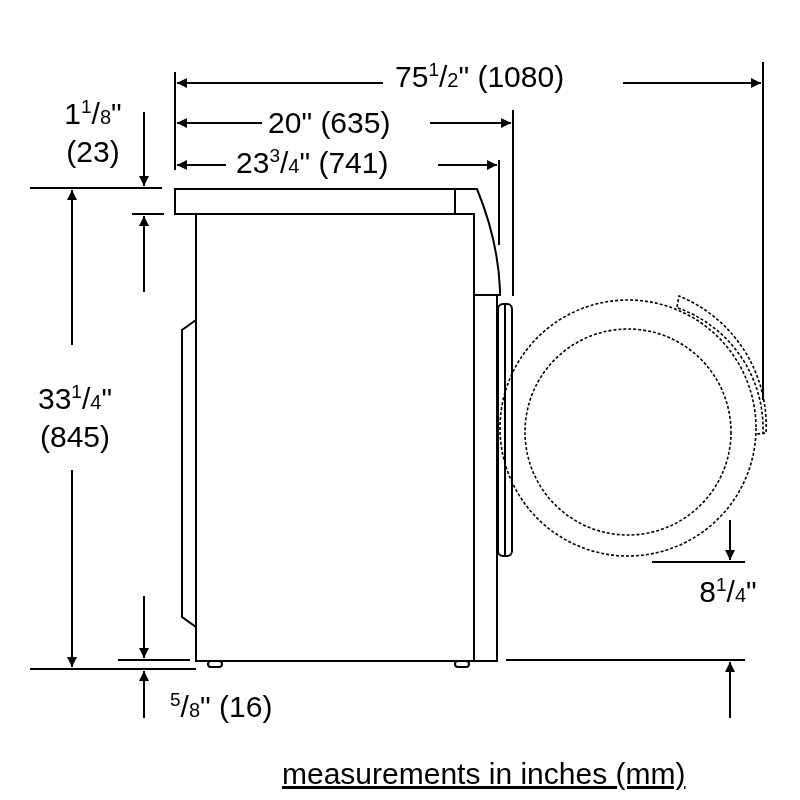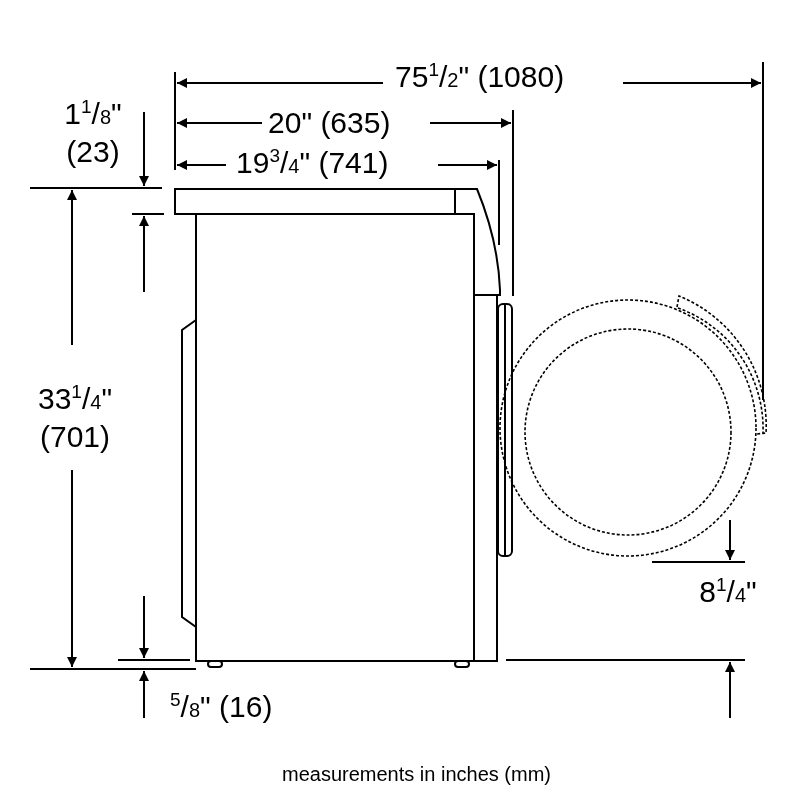--- a/index.html
+++ b/index.html
@@ -2,21 +2,21 @@
 <html><head>
 <meta charset="utf-8">
 <style>
   html, body { margin:0; padding:0; background:#ffffff; }
   body { width:800px; height:800px; position:relative; overflow:hidden; font-family:"Liberation Sans", sans-serif; color:#000; }
   #diagram { position:absolute; left:0; top:0; width:800px; height:800px; }
   .lbl { position:absolute; font-size:30px; line-height:34px; white-space:nowrap; color:#000; background:transparent; }
   .lbl sup { font-size:19px; vertical-align:0; position:relative; top:-11px; }
   .lbl .den { font-size:20px; }
   .center { text-align:center; }
-  .caption { position:absolute; left:282px; top:757px; font-size:20px; line-height:34px; white-space:nowrap; }
+  .caption { position:absolute; left:282px; top:757px; font-size:30px; line-height:34px; white-space:nowrap;text-decoration:underline; }
 </style>
 </head>
 <body>
 
 <svg id="diagram" viewBox="0 0 800 800" xmlns="http://www.w3.org/2000/svg">
   <defs>
     <marker id="arr" viewBox="0 0 10 10" refX="10" refY="5" markerWidth="10" markerHeight="10" markerUnits="userSpaceOnUse" orient="auto-start-reverse">
       <path d="M0,0 L10,5 L0,10 Z" fill="#000"></path>
     </marker>
   </defs>
@@ -83,31 +83,31 @@
 
 <div class="lbl" style="left:395px; top:60px;">
   <span>75</span><sup>1</sup>/<span class="den">2</span><span>"</span> <span>(1080)</span>
 </div>
 
 <div class="lbl" style="left:268px; top:106px;">
   <span>20</span><span>"</span> <span>(635)</span>
 </div>
 
 <div class="lbl" style="left:236px; top:146px;">
-  <span>19</span><sup>3</sup>/<span class="den">4</span><span>"</span> <span>(741)</span>
+  <span>23</span><sup>3</sup>/<span class="den">4</span><span>"</span> <span>(741)</span>
 </div>
 
 <div class="lbl center" style="left:48px; top:97px; width:90px;">
   <div><span>1</span><sup>1</sup>/<span class="den">8</span><span>"</span></div>
   <div>(23)</div>
 </div>
 
 <div class="lbl center" style="left:20px; top:382px; width:110px;">
   <div><span>33</span><sup>1</sup>/<span class="den">4</span><span>"</span></div>
-  <div>(701)</div>
+  <div>(845)</div>
 </div>
 
 <div class="lbl" style="left:170px; top:690px;">
   <sup>5</sup>/<span class="den">8</span><span>"</span> <span>(16)</span>
 </div>
 
 <div class="lbl center" style="left:673px; top:575px; width:110px;">
   <div><span>8</span><sup>1</sup>/<span class="den">4</span><span>"</span></div>
 </div>
 

